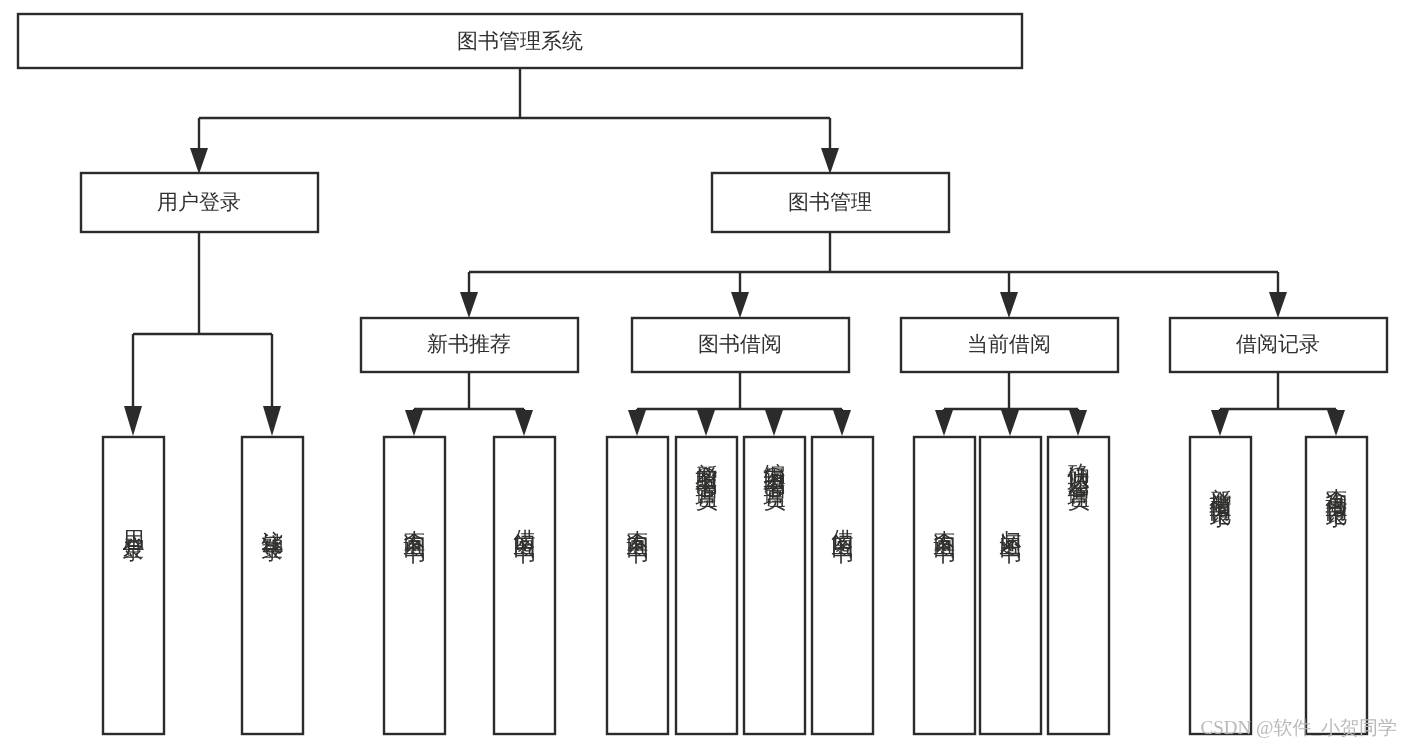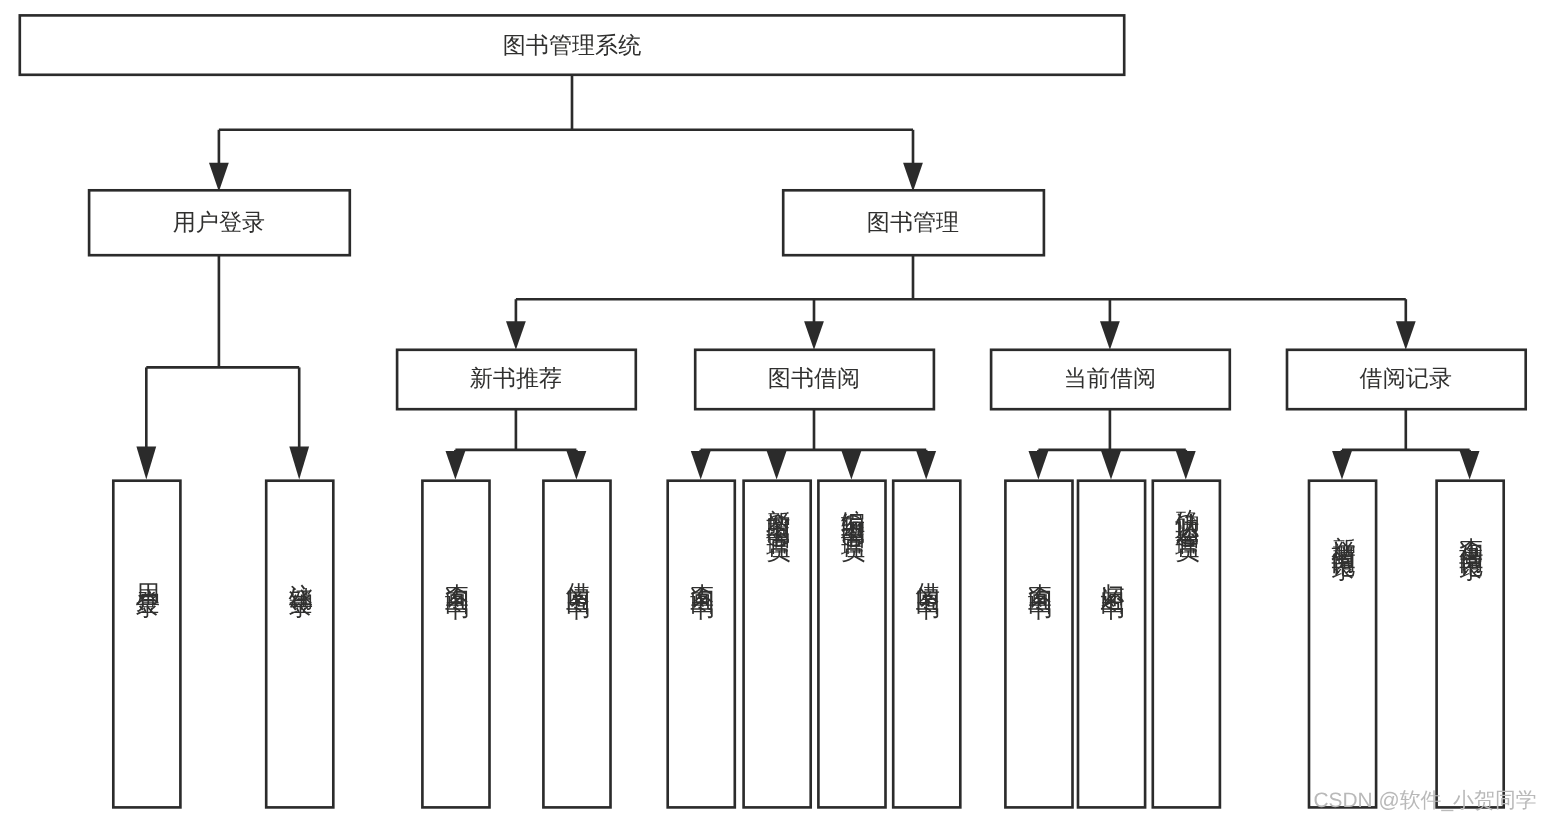--- a/index.html
+++ b/index.html
@@ -62,21 +62,21 @@
     line-height: 1.0;
     letter-spacing: 4px;
     color: #30302f;
     white-space: nowrap;
     text-align: center;
   }
   .watermark {
     position: absolute;
     right: 8px;
     bottom: 6px;
-    font-family: Liberation Sans, sans-serif;
+    font-family: Liberation Serif, serif;
     font-size: 19px;
     color: #b9b9b9;
     white-space: nowrap;
     letter-spacing: 0px;
   }
 </style>
 </head>
 <body>
 
 <div id="diagram-root">

